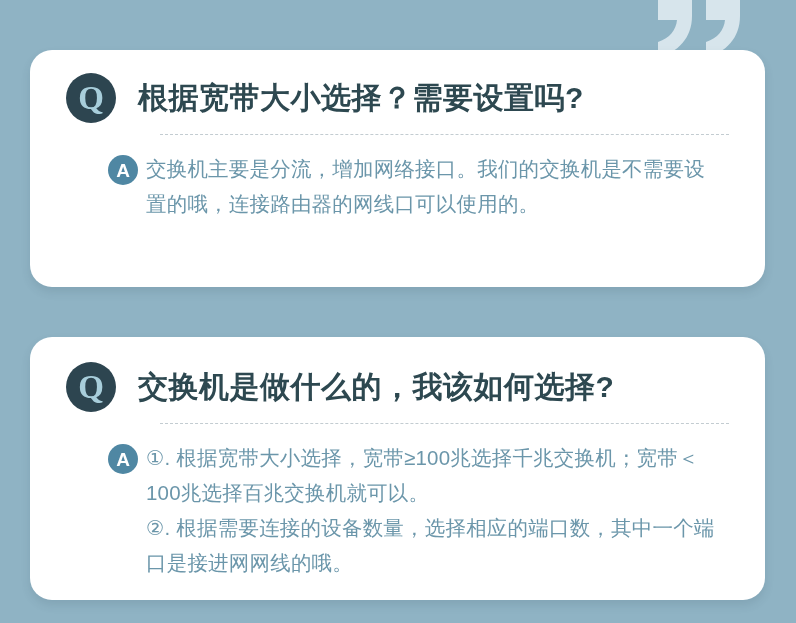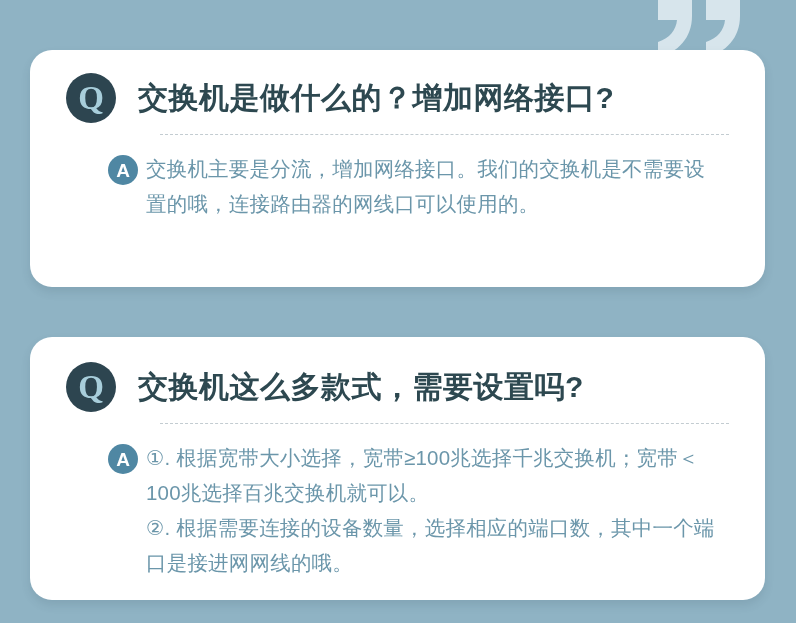--- a/index.html
+++ b/index.html
@@ -128,39 +128,39 @@
     </g>
   </svg>
 </div>
 
 <div id="page">
 
   <div class="qa-card" id="qa-card-1">
 
     <div class="question-row">
       <div class="badge badge-q">Q</div>
-      <div class="question-title">交换机是做什么的？增加网络接口?</div>
+      <div class="question-title">根据宽带大小选择？需要设置吗?</div>
     </div>
 
     <div class="divider-wrap">
       <div class="divider"></div>
     </div>
 
     <div class="answer-row">
       <div class="badge badge-a">A</div>
       <div class="answer-text">交换机主要是分流，增加网络接口。我们的交换机是不需要设置的哦，连接路由器的网线口可以使用的。</div>
     </div>
 
   </div>
 
   <div class="qa-card" id="qa-card-2">
 
     <div class="question-row">
       <div class="badge badge-q">Q</div>
-      <div class="question-title">交换机这么多款式，需要设置吗?</div>
+      <div class="question-title">交换机是做什么的，我该如何选择?</div>
     </div>
 
     <div class="divider-wrap">
       <div class="divider"></div>
     </div>
 
     <div class="answer-row">
       <div class="badge badge-a">A</div>
       <div class="answer-text">①. 根据宽带大小选择，宽带≥100兆选择千兆交换机；宽带＜100兆选择百兆交换机就可以。
 ②. 根据需要连接的设备数量，选择相应的端口数，其中一个端口是接进网网线的哦。</div>

